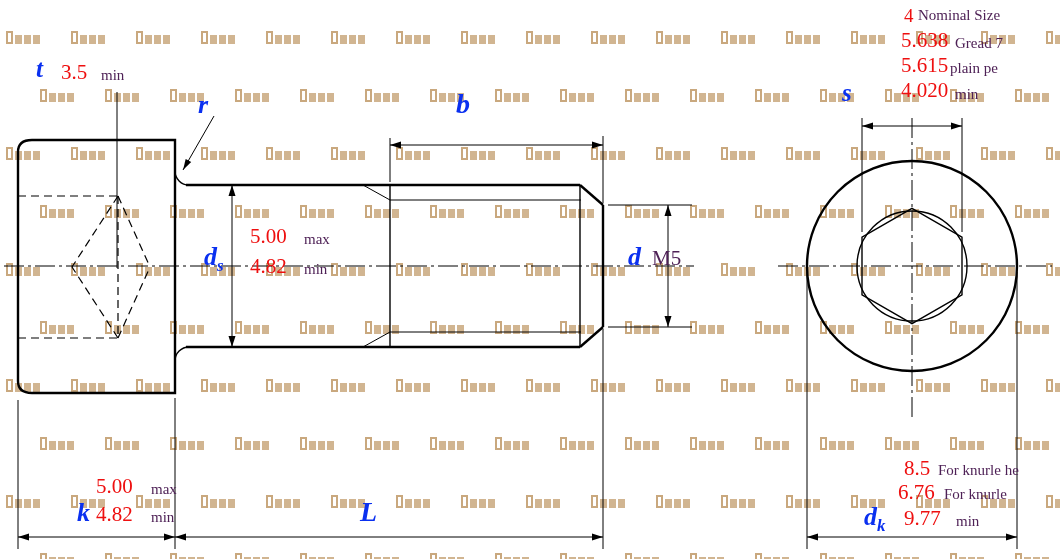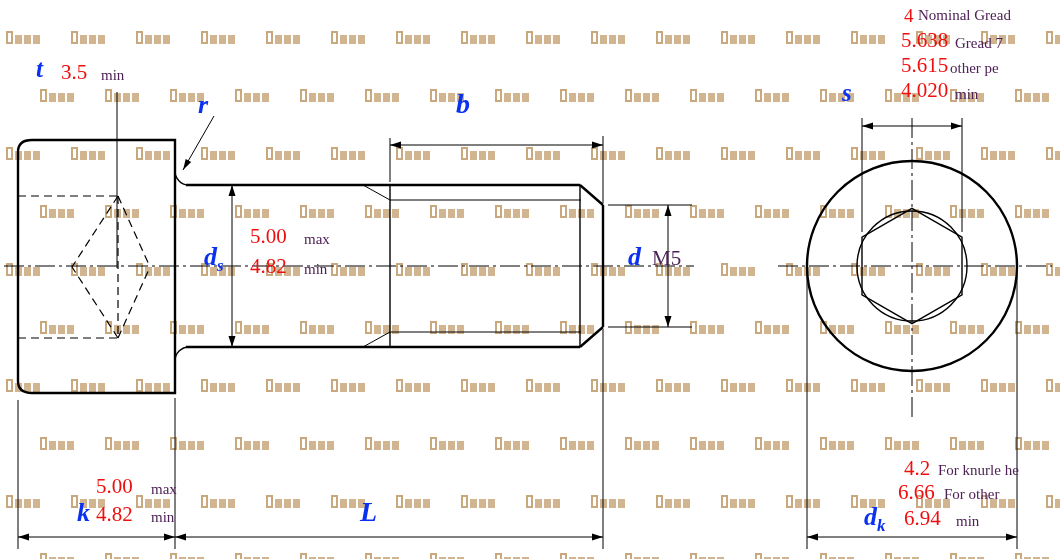--- a/index.html
+++ b/index.html
@@ -1128,35 +1128,35 @@
 
     <div class="txt val" style="left:96px;top:476px">5.00</div>
     <div class="txt ann" style="left:151px;top:482px">max</div>
     <div class="txt lbl" style="left:77px;top:500px">k</div>
     <div class="txt val" style="left:96px;top:504px">4.82</div>
     <div class="txt ann" style="left:151px;top:510px">min</div>
 
     <div class="txt lbl" style="left:360px;top:498px;font-size:28px">L</div>
 
     <div class="txt val-sm" style="left:904px;top:6px">4</div>
-    <div class="txt ann" style="left:918px;top:8px">Nominal Gread</div>
+    <div class="txt ann" style="left:918px;top:8px">Nominal Size</div>
 
     <div class="txt val" style="left:901px;top:30px">5.638</div>
     <div class="txt ann" style="left:955px;top:36px">Gread 7</div>
 
     <div class="txt val" style="left:901px;top:55px">5.615</div>
-    <div class="txt ann" style="left:950px;top:61px">other pe</div>
+    <div class="txt ann" style="left:950px;top:61px">plain pe</div>
 
     <div class="txt lbl" style="left:842px;top:80px;font-size:25px">s</div>
     <div class="txt val" style="left:901px;top:80px">4.020</div>
     <div class="txt ann" style="left:955px;top:87px">min</div>
 
-    <div class="txt val" style="left:904px;top:458px">4.2</div>
+    <div class="txt val" style="left:904px;top:458px">8.5</div>
     <div class="txt ann" style="left:938px;top:463px">For knurle he</div>
 
-    <div class="txt val" style="left:898px;top:482px">6.66</div>
-    <div class="txt ann" style="left:944px;top:487px">For other</div>
+    <div class="txt val" style="left:898px;top:482px">6.76</div>
+    <div class="txt ann" style="left:944px;top:487px">For knurle</div>
 
     <div class="txt lbl" style="left:864px;top:504px"><i>d</i><sub>k</sub></div>
-    <div class="txt val" style="left:904px;top:508px">6.94</div>
+    <div class="txt val" style="left:904px;top:508px">9.77</div>
     <div class="txt ann" style="left:956px;top:514px">min</div>
   </div>
 </div>
 
 </body></html>

